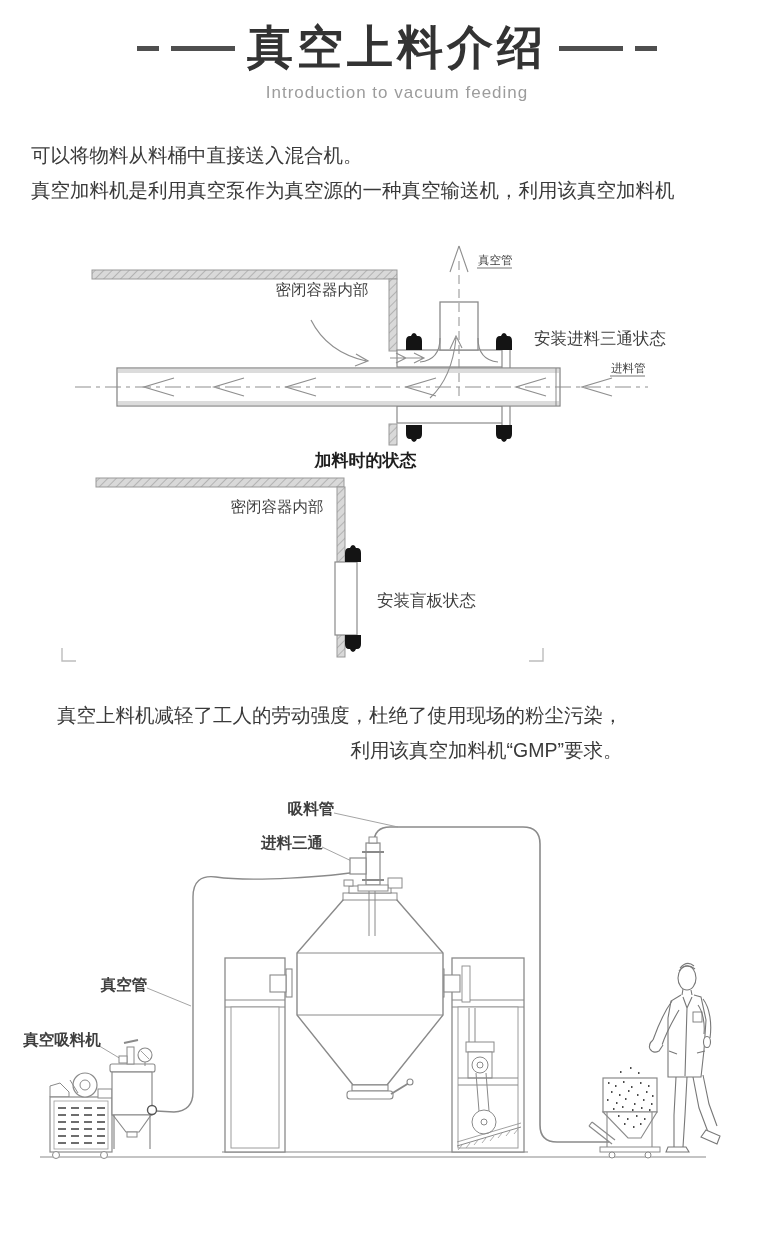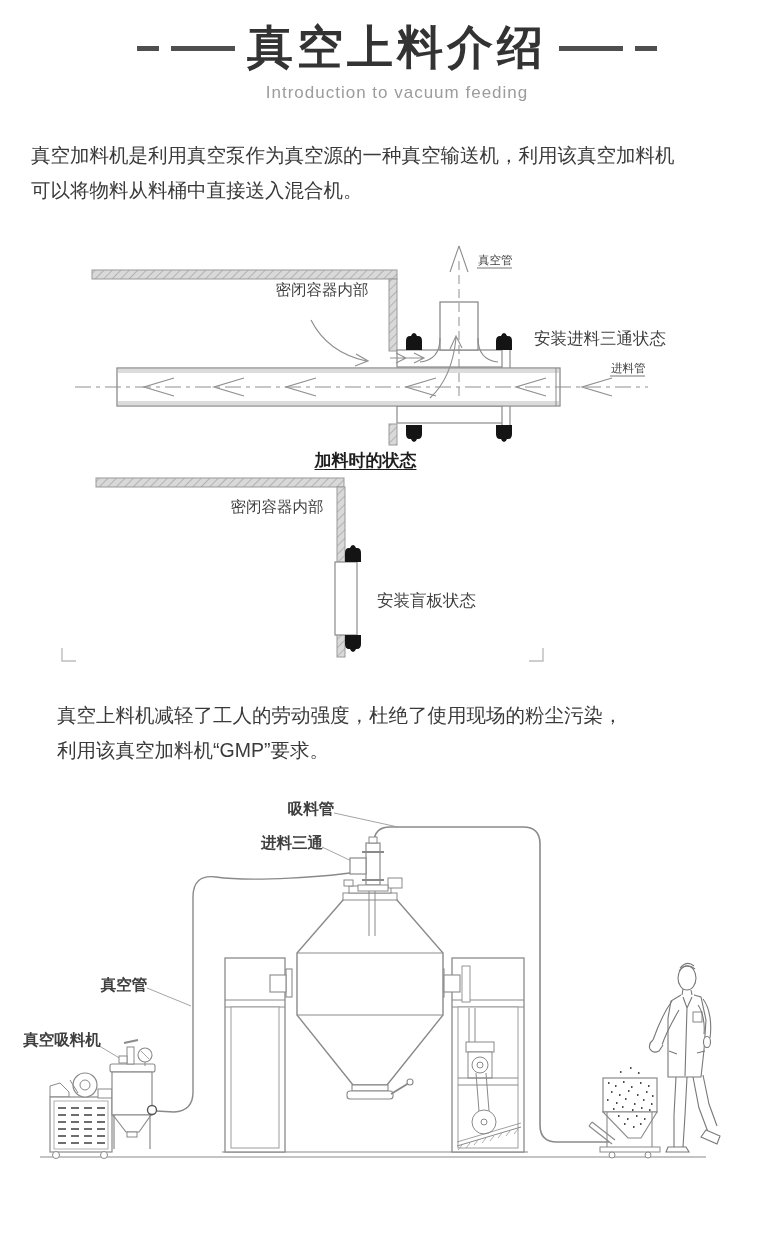--- a/index.html
+++ b/index.html
@@ -10,24 +10,24 @@
   .hdr-row{display:flex;align-items:center;justify-content:center;gap:12px;}
   .dash{height:5px;background:#4f4f4f;display:inline-block;}
   .dash.s{width:22px;}
   .dash.l{width:64px;}
   .title{font-family:"Liberation Serif",serif;font-weight:900;font-size:46px;line-height:52px;
          color:#333;letter-spacing:4px;white-space:nowrap;}
   .subtitle{margin-top:9px;font-size:17px;color:#9c9c9c;letter-spacing:1px;}
   
   .para{position:absolute;font-size:19.5px;line-height:35px;color:#3a3a3a;white-space:nowrap;}
   #para1{top:138px;left:31px;}
-  #para2{top:698px;left:57px;}
+  #para2{top:698px;left:57px;text-align:right;}
   
   .cap{position:absolute;width:759px;text-align:center;font-size:17px;font-weight:700;color:#1e1e1e;}
-  .cap span{text-decoration:underline;text-underline-offset:3px;text-align:center;}
+  .cap span{text-underline-offset:3px;text-align:center;}
   #cap1{top:449px;left:-14px;}
   #cap2{top:1200px;left:0;}
   svg{position:absolute;left:0;}
   svg text{font-family:"Liberation Sans",sans-serif;fill:#3f3f3f;}
 </style>
 </head>
 <body>
 
 <div class="page">
 
@@ -36,22 +36,22 @@
       <span class="dash s"></span>
       <span class="dash l"></span>
       <span class="title">真空上料介绍</span>
       <span class="dash l"></span>
       <span class="dash s"></span>
     </div>
     <div class="subtitle">Introduction to vacuum feeding</div>
   </div>
 
   <div class="para" id="para1">
+    <div>可以将物料从料桶中直接送入混合机。</div>
     <div>真空加料机是利用真空泵作为真空源的一种真空输送机，利用该真空加料机</div>
-    <div>可以将物料从料桶中直接送入混合机。</div>
   </div>
 
   <svg style="top:225px" width="759" height="223" viewBox="0 225 759 223">
     <defs>
       <pattern id="hatch1" width="6" height="6" patternUnits="userSpaceOnUse" patternTransform="rotate(45)">
         <rect width="6" height="6" fill="#d9d9d9"></rect>
         <line x1="0" y1="0" x2="0" y2="6" stroke="#9e9e9e" stroke-width="1.3"></line>
       </pattern>
       <path id="clampA" d="M0 15 L0 6 Q0 1 4 1 L5 1 Q6 -2 8 -2 Q10 -2 11 1 L12 1 Q16 1 16 6 L16 15 Z" fill="#141414"></path>
     </defs>

